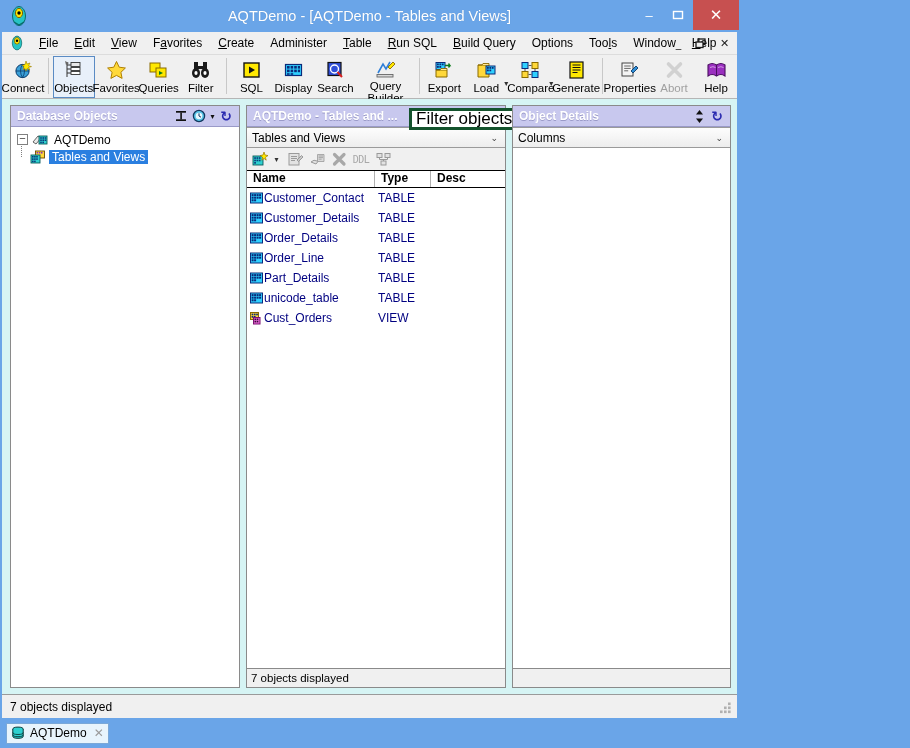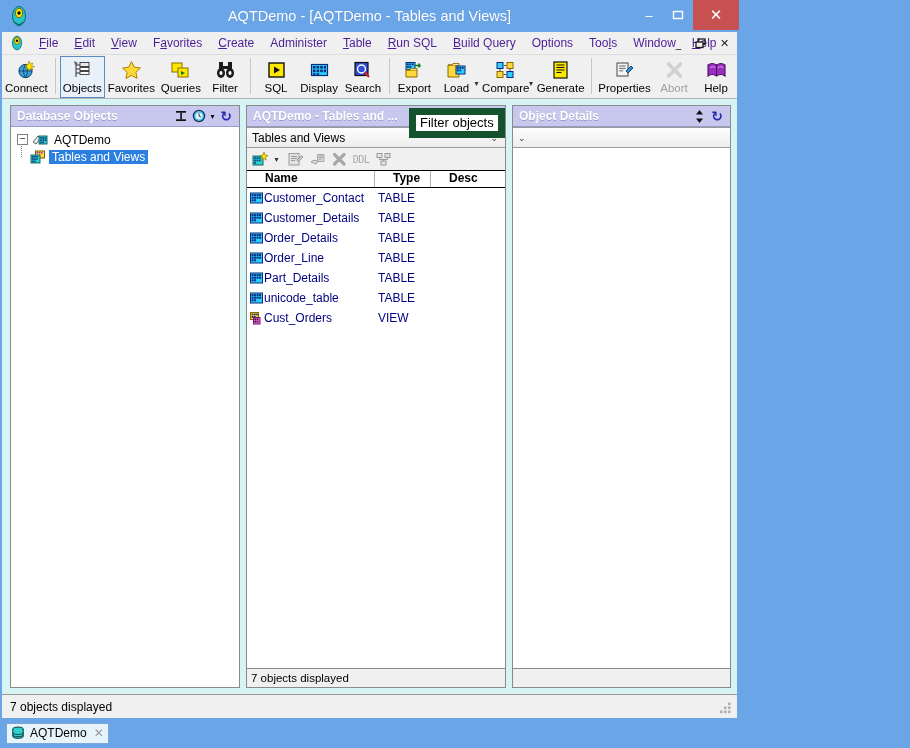--- a/index.html
+++ b/index.html
@@ -40,21 +40,21 @@
   .menubar{
     flex:0 0 22px;height:22px;
     background:#f0f0f0;
     border-bottom:1px solid #dcdcdc;
     display:flex;align-items:center;
     position:relative;
     margin:0 2px;
   }
   .menubar .mico{width:16px;height:16px;margin:0 6px 0 7px;}
   .menu-item{
-    padding:2px 8px;color:#4c1d95;font-size:12px;white-space:nowrap;cursor:default;
+    padding:2px 8px;color:#000000;font-size:12px;white-space:nowrap;cursor:default;
   }
   .menu-item u{text-decoration:underline;}
   .mdibtns{position:absolute;right:6px;top:0;height:22px;display:flex;align-items:center;gap:10px;}
   .mdibtn{font-size:11px;color:#1a1a1a;width:13px;text-align:center;font-family:"DejaVu Sans",sans-serif;}
 
   
   .toolbar{
     flex:0 0 44px;height:44px;background:#f0f0f0;
     border-bottom:1px solid #b5b5b5;
     display:flex;align-items:flex-start;
@@ -129,21 +129,21 @@
     border-bottom:1px solid #000;
     display:flex;align-items:center;padding-left:3px;box-sizing:border-box;
   }
   .mb{width:20px;height:19px;display:flex;align-items:center;justify-content:center;margin-right:2px;}
 
   .lv-hdr{
     flex:0 0 17px;height:17px;display:flex;background:#ffffff;
     border-bottom:1px solid #000;font-weight:bold;font-size:12px;color:#000;
     box-sizing:border-box;
   }
-  .lv-hdr .c{padding-left:18px;box-sizing:border-box;overflow:hidden;white-space:nowrap;}
+  .lv-hdr .c{padding-left:6px;box-sizing:border-box;overflow:hidden;white-space:nowrap;}
   .lv-hdr .c1{width:128px;border-right:1px solid #b0b0b0;}
   .lv-hdr .c2{width:56px;border-right:1px solid #b0b0b0;}
   .lv-hdr .c3{flex:1 1 auto;}
 
   .lv-body{flex:1 1 auto;background:#fff;overflow:hidden;}
   .row{display:flex;align-items:center;height:20px;font-size:12px;color:#000080;}
   .row .nm{width:128px;display:flex;align-items:center;gap:1px;padding-left:3px;box-sizing:border-box;}
   .row .ty{width:56px;padding-left:3px;box-sizing:border-box;}
   .row .de{flex:1 1 auto;}
 
@@ -185,22 +185,22 @@
     display:flex;align-items:center;padding-left:6px;box-sizing:border-box;
   }
   .task{
     height:21px;background:#e8f4fc;border:1px solid #7aa8d8;
     display:flex;align-items:center;padding:0 4px 0 4px;gap:5px;
     font-size:12px;color:#000;box-sizing:border-box;
   }
   .task .tx{color:#9a9a9a;font-size:12px;padding-left:2px;}
 
   .tooltip{
-    position:absolute;background:#ffffff;border:7px solid #14532d;
-    font-size:13px;color:#000;padding:1px 4px;white-space:nowrap;
+    position:absolute;background:#ffffff;border:3px solid #14532d;
+    font-size:17px;color:#000;padding:1px 4px;white-space:nowrap;
     box-sizing:border-box;line-height:14px;
   }
   svg{display:block;}
 </style>
 </head>
 <body>
 
 <div class="win">
 
   <div class="titlebar">
@@ -346,20 +346,30 @@
       </div>
       <div class="tbtn">
         <span class="ti">
           <svg width="21" height="20" viewBox="0 0 21 20">
             <rect x="3" y="2.5" width="13" height="13" fill="#2f4fd8" stroke="#111" stroke-width="1.2"></rect>
             <circle cx="9.5" cy="9" r="4" fill="none" stroke="#fff" stroke-width="1.4"></circle>
             <path d="M12.5 12 L17 17" stroke="#d82020" stroke-width="2"></path>
           </svg>
         </span>
         <span class="tl">Search</span>
+      </div>
+      <div class="tbtn">
+        <span class="ti">
+          <svg width="21" height="20" viewBox="0 0 21 20">
+            <path d="M3 14 L8 5 L11 10 L15 3" fill="none" stroke="#2f7fd8" stroke-width="1.6"></path>
+            <path d="M13 8 l5 -5 l2 2 l-5 5 z" fill="#ffe800" stroke="#8a6a00" stroke-width="0.9"></path>
+            <rect x="2" y="15.5" width="16" height="2.5" fill="#d8d8d8" stroke="#666" stroke-width="0.9"></rect>
+          </svg>
+        </span>
+        <span class="tl">Query Builder</span>
       </div>
       <div class="tsep"></div>
       <div class="tbtn">
         <span class="ti">
           <svg width="21" height="20" viewBox="0 0 21 20">
             <rect x="2" y="2.5" width="9" height="7" fill="#2fd0ff" stroke="#0a2a7a" stroke-width="1"></rect>
             <rect x="3" y="3.5" width="1.8" height="1.8" fill="#0a2a7a"></rect>
             <rect x="5.4" y="3.5" width="1.8" height="1.8" fill="#0a2a7a"></rect>
             <rect x="7.8" y="3.5" width="1.8" height="1.8" fill="#0a2a7a"></rect>
             <rect x="3" y="6" width="1.8" height="1.8" fill="#0a2a7a"></rect>
@@ -730,20 +740,21 @@
           <span class="ptitle">Object Details</span>
           <span class="hdr-ico">
             <svg width="13" height="15" viewBox="0 0 13 15">
               <path d="M6.5 1 L10 5.4 L3 5.4 Z" fill="#111"></path>
               <path d="M6.5 14 L10 9.6 L3 9.6 Z" fill="#111"></path>
             </svg>
           </span>
           <span class="hdr-ico refresh">↻</span>
         </div>
         <div class="combo">
+          <span class="cv">Columns</span>
           <span class="carrow">⌄</span>
         </div>
         <div class="lv-body"></div>
         <div class="panel-foot"></div>
       </div>
 
     </div>
 
     <div class="statusbar">
       <span>7 objects displayed</span>

